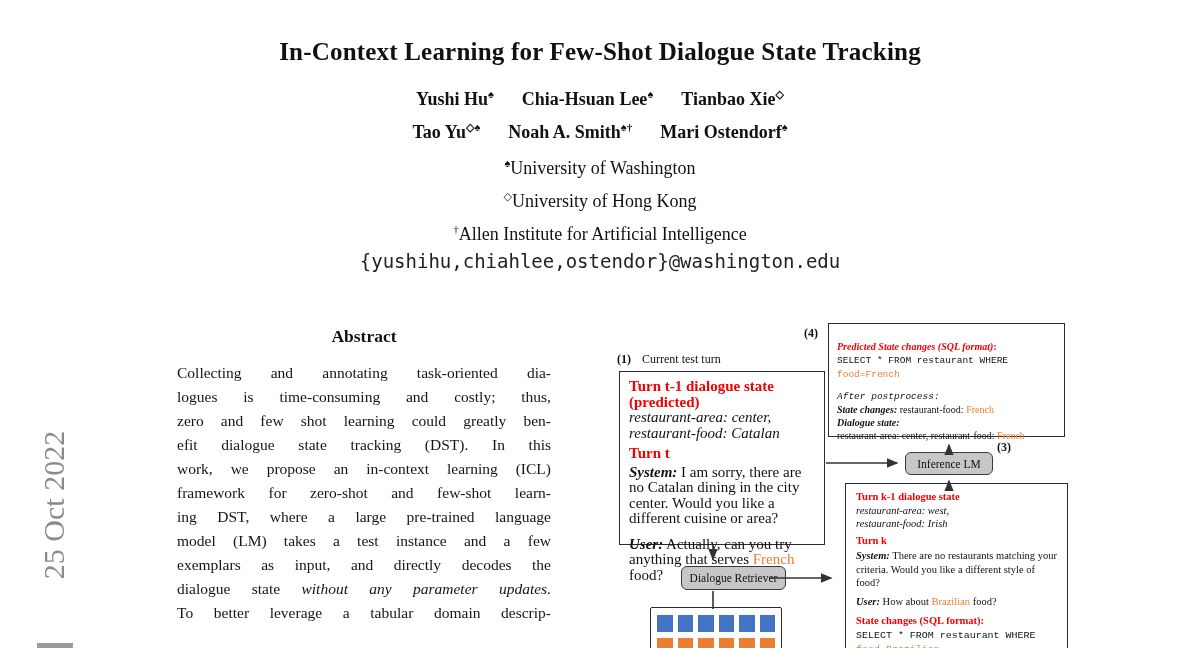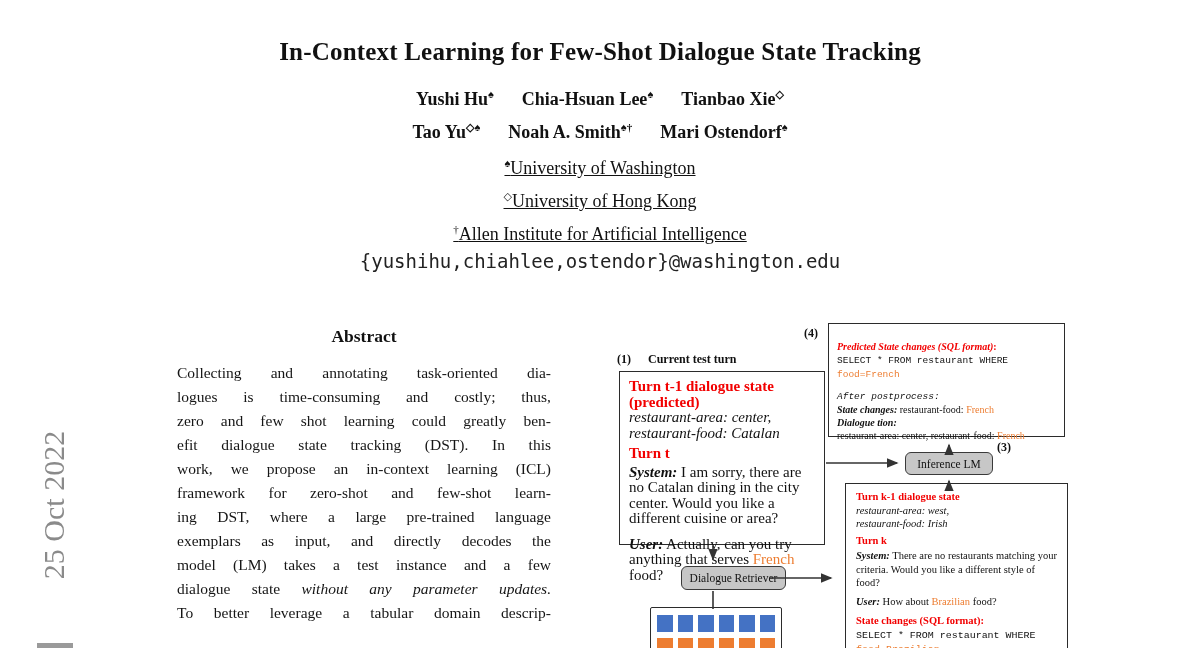--- a/index.html
+++ b/index.html
@@ -17,36 +17,36 @@
     font-family:"Liberation Serif",serif;
   }
   .sidebar-frag{position:absolute;left:37px;top:643px;width:36px;height:5px;background:#9a9a9a;}
 
   
   .title{position:absolute;top:38px;left:0;width:1200px;text-align:center;
     font-size:25px;font-weight:700;letter-spacing:.2px;}
   .authors-row{position:absolute;left:0;width:1200px;display:flex;justify-content:center;
     column-gap:28px;font-size:18px;font-weight:700;}
   .authors-row sup{font-size:11px;}
-  .affil{position:absolute;left:0;width:1200px;text-align:center;font-size:18px;text-decoration:underline;}
+  .affil{position:absolute;left:0;width:1200px;text-align:center;font-size:18px;}
   .affil sup{font-size:11px;}
   .email{position:absolute;top:250px;left:0;width:1200px;text-align:center;
     font-family:"DejaVu Sans Mono",monospace;font-size:19px;color:#222;}
 
   
   .abstract-col{position:absolute;left:177px;top:326px;width:374px;}
   .abstract-heading{text-align:center;font-size:17.5px;font-weight:700;margin-bottom:14px;}
   .abstract-text{font-size:15.5px;line-height:24px;color:#151515;}
   .abs-line{text-align:justify;text-align-last:justify;white-space:nowrap;}
 
   
   .fig-box{position:absolute;background:#fff;border:1.5px solid var(--ink);}
   .fig-label{position:absolute;font-size:12px;color:#111;white-space:nowrap;}
   .seg-b,.fig-label b{font-weight:700;}
-  .seg-gap{margin-left:17px;font-weight:bold;}
+  .seg-gap{margin-left:11px;}
 
   .box-test{left:619px;top:371px;width:206px;height:174px;padding:7px 9px;
     font-size:15px;line-height:15.5px;}
   .box-pred{left:828px;top:323px;width:237px;height:114px;padding:16px 8px;
     font-size:10px;line-height:13px;}
   .box-exem{left:845px;top:483px;width:223px;height:178px;padding:6px 10px;
     font-size:10.5px;line-height:13.5px;}
   .stack::before,.stack::after{content:"";position:absolute;background:#fff;
     border:1.5px solid #3a3a3a;width:100%;height:100%;z-index:-1;}
   .stack::before{left:-5px;top:5px;}
@@ -98,22 +98,22 @@
 <div class="abstract-col">
   <div class="abstract-heading">Abstract</div>
   <div class="abstract-text">
       <div class="abs-line"><span>Collecting and annotating task-oriented dia-</span></div>
       <div class="abs-line"><span>logues is time-consuming and costly; thus,</span></div>
       <div class="abs-line"><span>zero and few shot learning could greatly ben-</span></div>
       <div class="abs-line"><span>efit dialogue state tracking (DST). In this</span></div>
       <div class="abs-line"><span>work, we propose an in-context learning (ICL)</span></div>
       <div class="abs-line"><span>framework for zero-shot and few-shot learn-</span></div>
       <div class="abs-line"><span>ing DST, where a large pre-trained language</span></div>
+      <div class="abs-line"><span>model (LM) takes a test instance and a few</span></div>
       <div class="abs-line"><span>exemplars as input, and directly decodes the</span></div>
-      <div class="abs-line"><span>model (LM) takes a test instance and a few</span></div>
       <div class="abs-line"><span>dialogue state </span><span class="seg-i">without any parameter updates.</span></div>
       <div class="abs-line"><span>To better leverage a tabular domain descrip-</span></div>
     </div>
 </div>
 
 <div class="fig-label" style="left:617px;top:352px">
   <b>(1)</b><span class="seg-gap">Current test turn</span>
 </div>
 <div class="fig-box box-test">
     <div><span class="seg-rb">Turn  t-1 dialogue state (predicted)</span></div>
@@ -128,21 +128,21 @@
   </div>
 
 <div class="fig-label" style="left:804px;top:326px;font-weight:700">(4)</div>
 <div class="fig-box box-pred">
     <div><span class="seg-rbi">Predicted State changes (SQL format)</span><span class="seg-rb">:</span></div>
     <div><span class="seg-m">SELECT * FROM restaurant WHERE</span></div>
     <div><span class="seg-mo">food=French</span></div>
     <div style="height: 8px;"></div>
     <div><span class="seg-mi">After postprocess:</span></div>
     <div><span class="seg-bi">State changes:</span><span>  restaurant-food: </span><span class="seg-o">French</span></div>
-    <div><span class="seg-bi">Dialogue tion:</span></div>
+    <div><span class="seg-bi">Dialogue state:</span></div>
     <div><span>restaurant-area: center,  restaurant-food: </span><span class="seg-o">French</span></div>
   </div>
 
 <div class="pill pill-lm">Inference LM</div>
 <div class="fig-label" style="left:997px;top:440px;font-weight:700">(3)</div>
 
 <div class="fig-box box-exem stack">
     <div><span class="seg-rb">Turn  k-1 dialogue state</span></div>
     <div><span class="seg-i">restaurant-area: west,</span></div>
     <div><span class="seg-i">restaurant-food: Irish</span></div>

